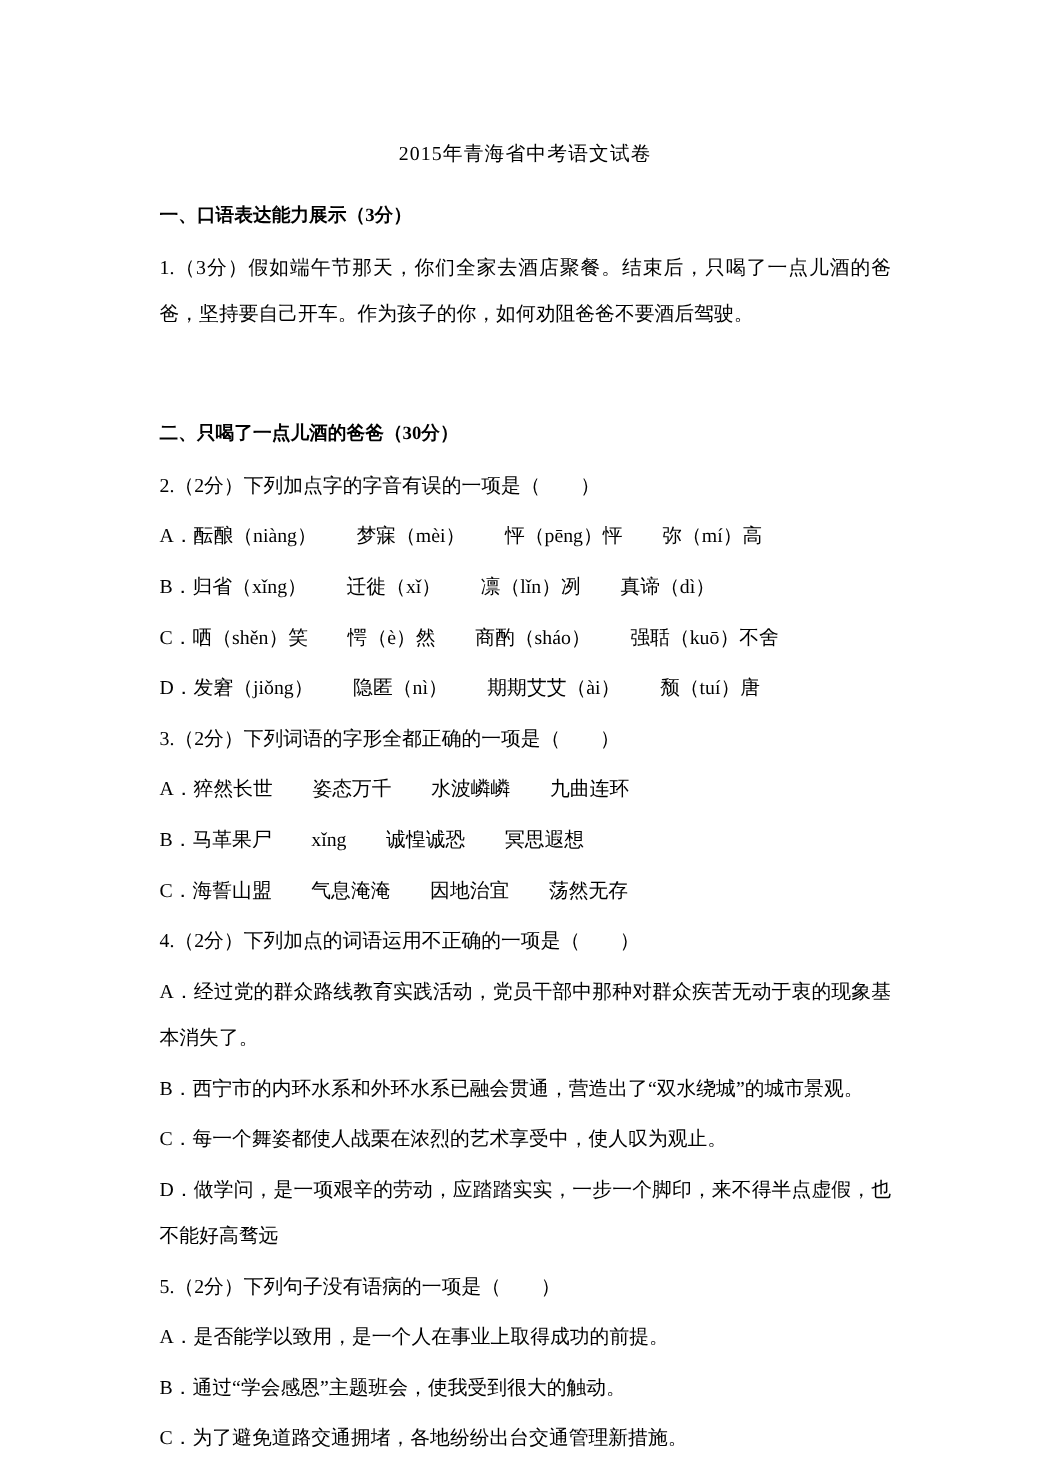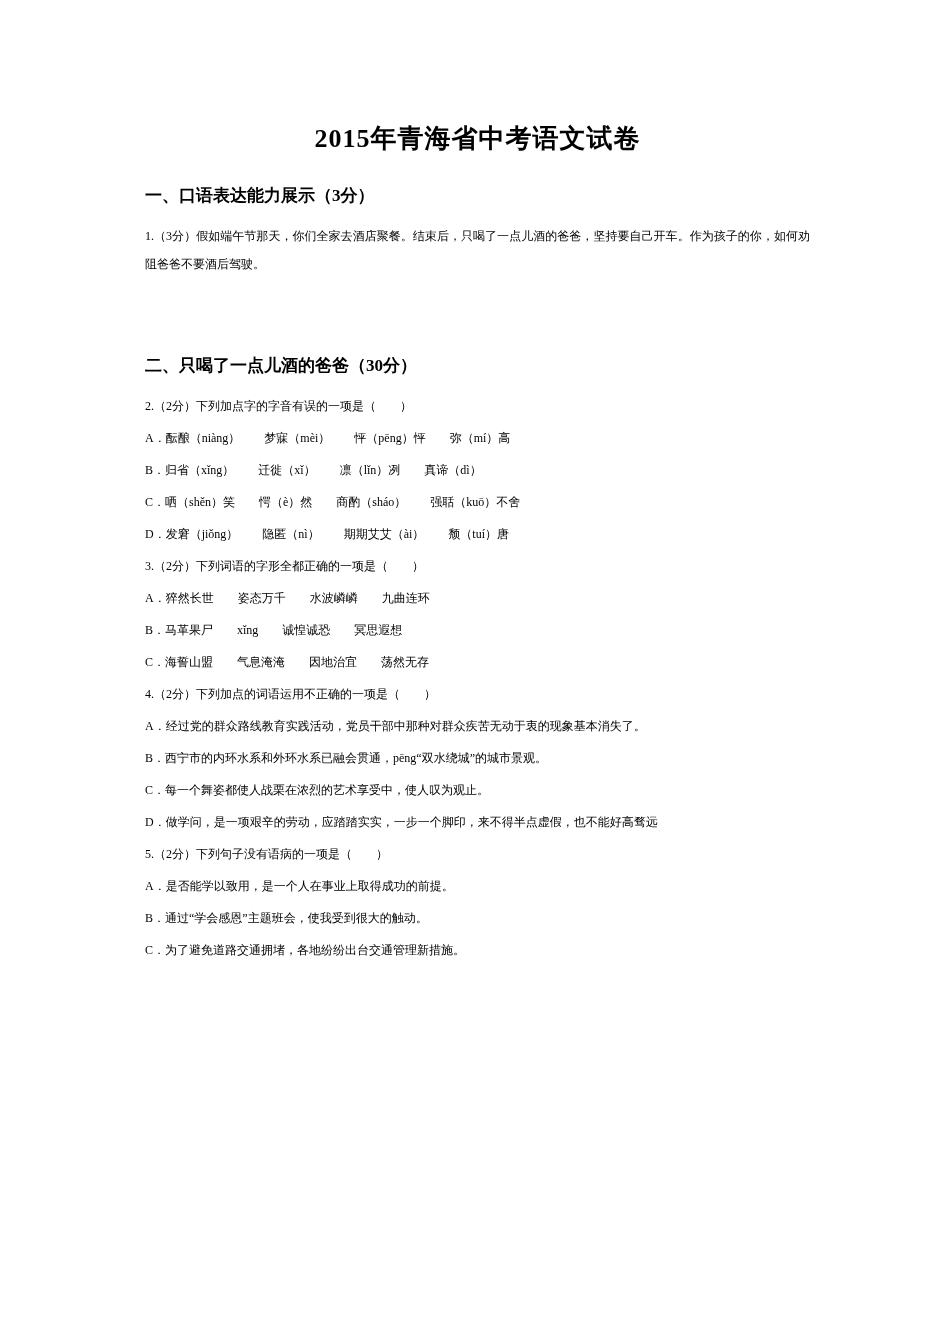--- a/index.html
+++ b/index.html
@@ -13,36 +13,36 @@
     height: 1344px;
     margin: 0 auto;
     background: #ffffff;
     box-sizing: border-box;
     padding: 124px 140px 40px 145px;
     font-family: "Liberation Serif", "DejaVu Serif", serif;
     color: #000000;
     overflow: hidden;
   }
   .doc-title {
-    font-size: 26px;
-    font-weight: bold;
+    font-size: 18px;
+    font-weight: normal;
     text-align: center;
     margin: 0 0 30px 0;
     line-height: 30px;
     letter-spacing: 1px;
   }
   .section-heading {
     font-size: 17px;
     font-weight: bold;
     margin: 11px 0 14px 0;
     line-height: 24px;
   }
   .para {
-    font-size: 12px;
-    line-height: 28px;
+    font-size: 18px;
+    line-height: 42px;
     margin: 0 0 4px 0;
     text-align: justify;
   }
   .para.q-stem {
     margin-top: 2px;
   }
   .para.big-gap {
     margin-bottom: 76px;
   }
 </style>
@@ -65,21 +65,21 @@
   <p class="para">C．哂（shěn）笑　　愕（è）然　　商酌（sháo）　　强聒（kuō）不舍</p>
   <p class="para">D．发窘（jiǒng）　　隐匿（nì）　　期期艾艾（ài）　　颓（tuí）唐</p>
 
   <p class="para q-stem">3.（2分）下列词语的字形全都正确的一项是（　　）</p>
   <p class="para">A．猝然长世　　姿态万千　　水波嶙嶙　　九曲连环</p>
   <p class="para">B．马革果尸　　xǐng　　诚惶诚恐　　冥思遐想</p>
   <p class="para">C．海誓山盟　　气息淹淹　　因地治宜　　荡然无存</p>
 
   <p class="para q-stem">4.（2分）下列加点的词语运用不正确的一项是（　　）</p>
   <p class="para">A．经过党的群众路线教育实践活动，党员干部中那种对群众疾苦无动于衷的现象基本消失了。</p>
-  <p class="para">B．西宁市的内环水系和外环水系已融会贯通，pēng“双水绕城”的城市景观。</p>
+  <p class="para">B．西宁市的内环水系和外环水系已融会贯通，营造出了“双水绕城”的城市景观。</p>
   <p class="para">C．每一个舞姿都使人战栗在浓烈的艺术享受中，使人叹为观止。</p>
   <p class="para">D．做学问，是一项艰辛的劳动，应踏踏实实，一步一个脚印，来不得半点虚假，也不能好高骛远</p>
 
   <p class="para q-stem">5.（2分）下列句子没有语病的一项是（　　）</p>
   <p class="para">A．是否能学以致用，是一个人在事业上取得成功的前提。</p>
   <p class="para">B．通过“学会感恩”主题班会，使我受到很大的触动。</p>
   <p class="para">C．为了避免道路交通拥堵，各地纷纷出台交通管理新措施。</p>
 
 </div>
 

